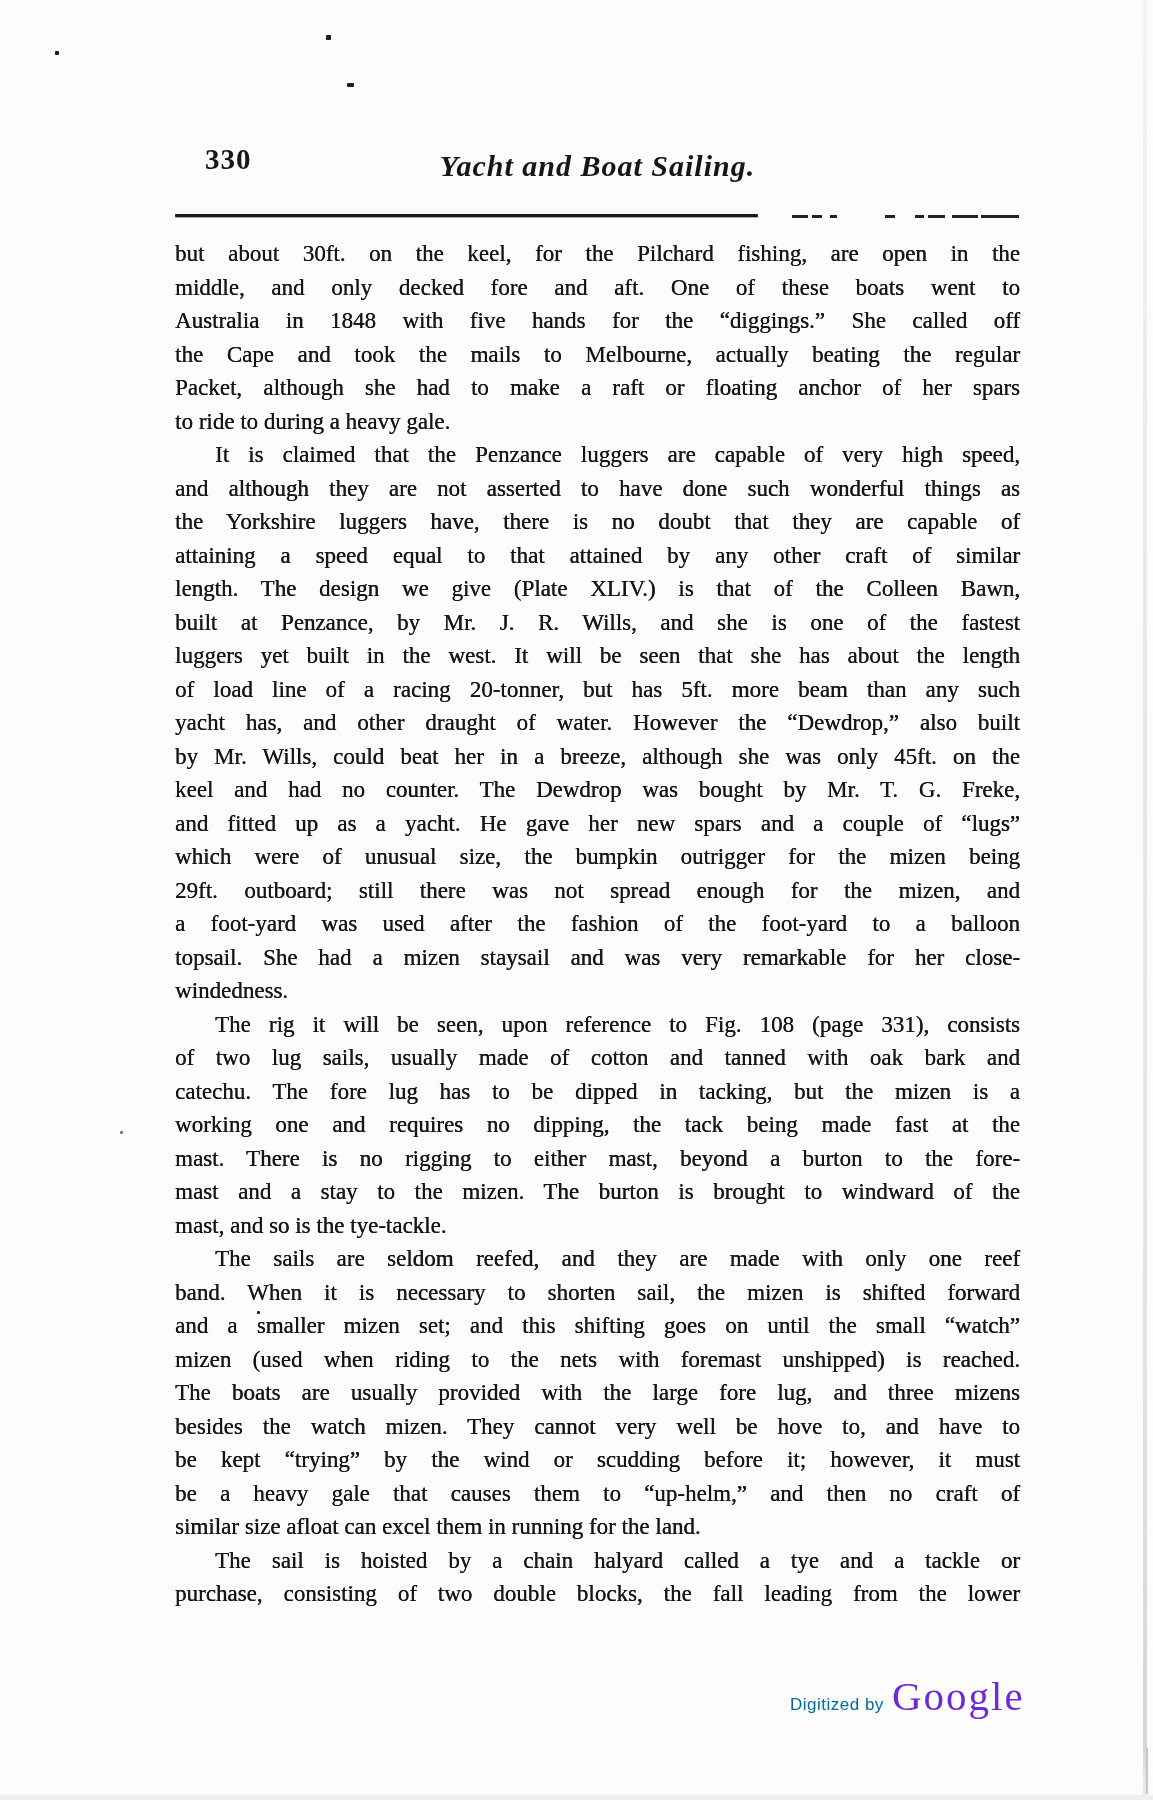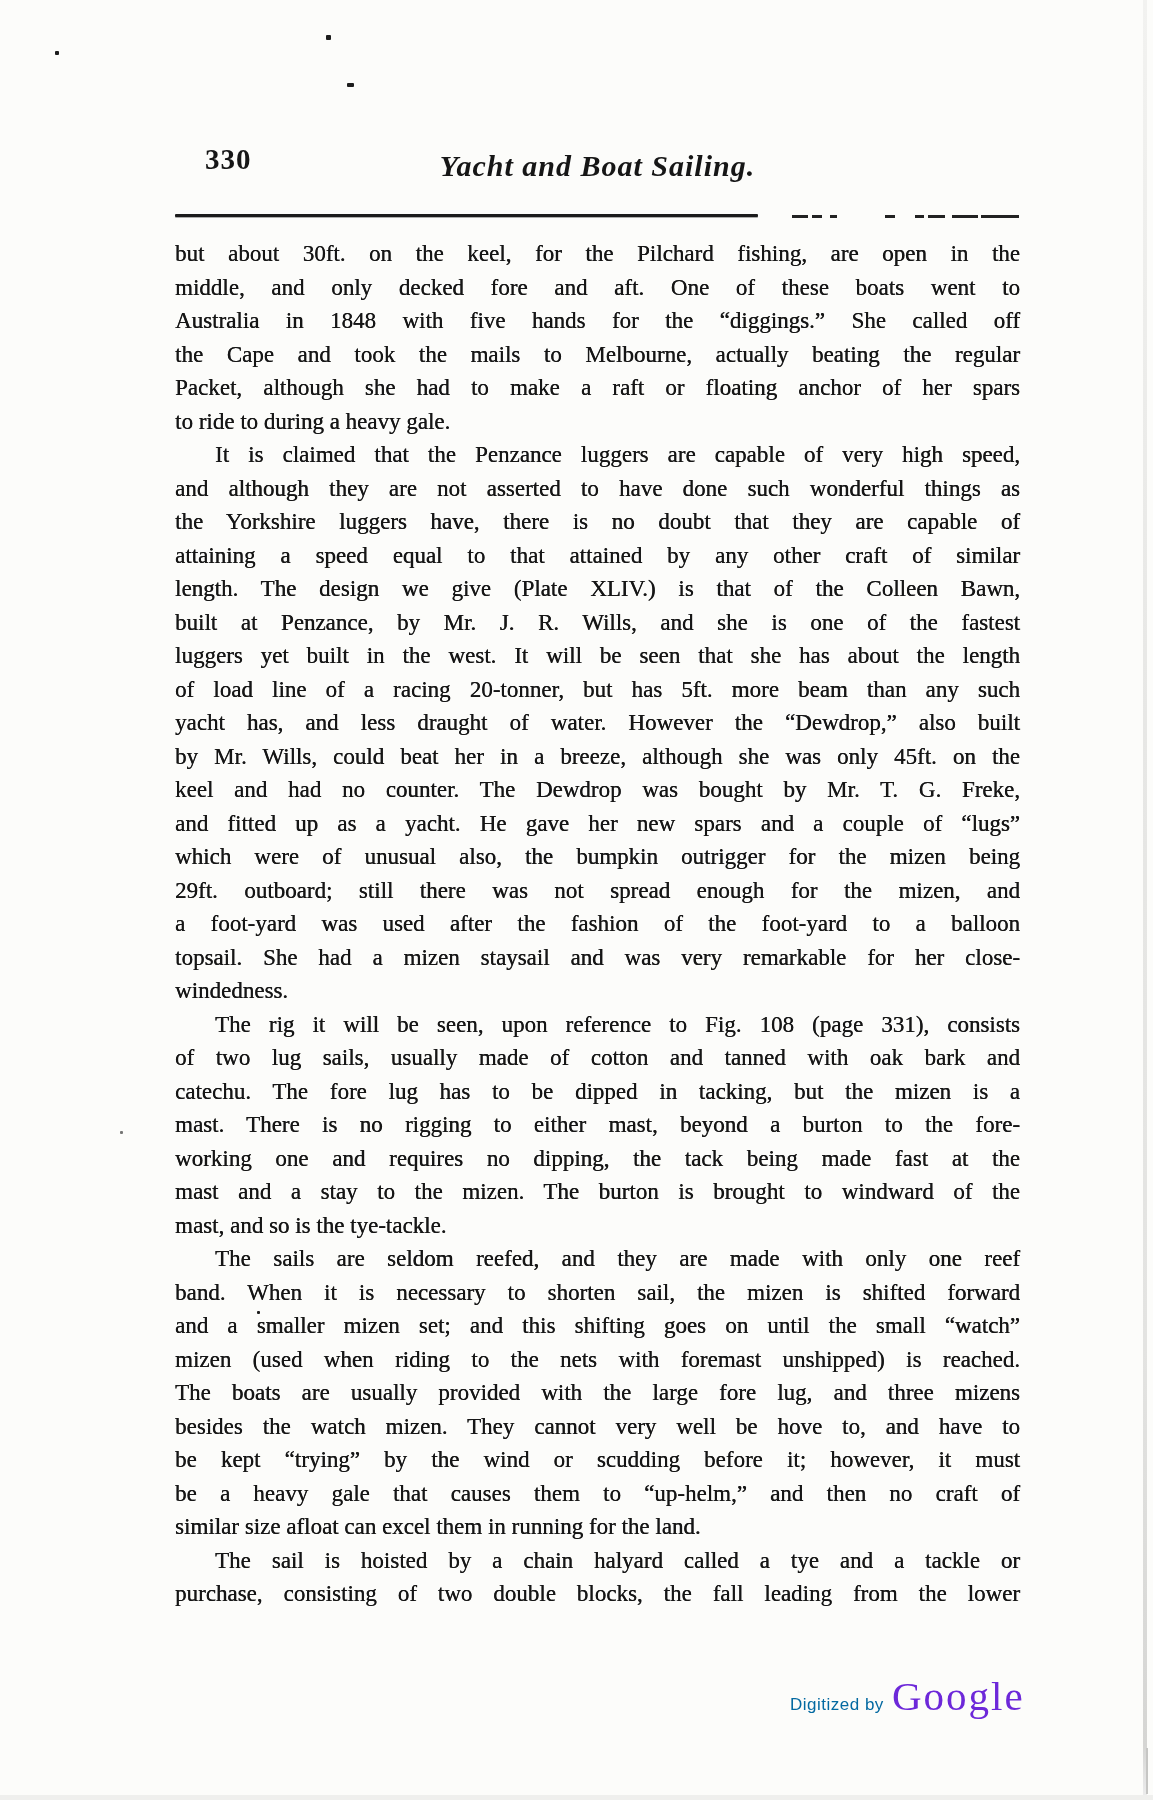--- a/index.html
+++ b/index.html
@@ -95,36 +95,36 @@
       </div>
       <div>
         <div class="line indent">It is claimed that the Penzance luggers are capable of very high speed,</div>
         <div class="line">and although they are not asserted to have done such wonderful things as</div>
         <div class="line">the Yorkshire luggers have, there is no doubt that they are capable of</div>
         <div class="line">attaining a speed equal to that attained by any other craft of similar</div>
         <div class="line">length. The design we give (Plate XLIV.) is that of the Colleen Bawn,</div>
         <div class="line">built at Penzance, by Mr. J. R. Wills, and she is one of the fastest</div>
         <div class="line">luggers yet built in the west. It will be seen that she has about the length</div>
         <div class="line">of load line of a racing 20-tonner, but has 5ft. more beam than any such</div>
-        <div class="line">yacht has, and less draught of water. However the “Dewdrop,” also built</div>
+        <div class="line">yacht has, and other draught of water. However the “Dewdrop,” also built</div>
         <div class="line">by Mr. Wills, could beat her in a breeze, although she was only 45ft. on the</div>
         <div class="line">keel and had no counter. The Dewdrop was bought by Mr. T. G. Freke,</div>
         <div class="line">and fitted up as a yacht. He gave her new spars and a couple of “lugs”</div>
-        <div class="line">which were of unusual also, the bumpkin outrigger for the mizen being</div>
+        <div class="line">which were of unusual size, the bumpkin outrigger for the mizen being</div>
         <div class="line">29ft. outboard; still there was not spread enough for the mizen, and</div>
         <div class="line">a foot-yard was used after the fashion of the foot-yard to a balloon</div>
         <div class="line">topsail. She had a mizen staysail and was very remarkable for her close-</div>
         <div class="line last">windedness.</div>
       </div>
       <div>
         <div class="line indent">The rig it will be seen, upon reference to Fig. 108 (page 331), consists</div>
         <div class="line">of two lug sails, usually made of cotton and tanned with oak bark and</div>
         <div class="line">catechu. The fore lug has to be dipped in tacking, but the mizen is a</div>
+        <div class="line">working one and requires no dipping, the tack being made fast at the</div>
         <div class="line">mast. There is no rigging to either mast, beyond a burton to the fore-</div>
-        <div class="line">working one and requires no dipping, the tack being made fast at the</div>
         <div class="line">mast and a stay to the mizen. The burton is brought to windward of the</div>
         <div class="line last">mast, and so is the tye-tackle.</div>
       </div>
       <div>
         <div class="line indent">The sails are seldom reefed, and they are made with only one reef</div>
         <div class="line">band. When it is necessary to shorten sail, the mizen is shifted forward</div>
         <div class="line">and a smaller mizen set; and this shifting goes on until the small “watch”</div>
         <div class="line">mizen (used when riding to the nets with foremast unshipped) is reached.</div>
         <div class="line">The boats are usually provided with the large fore lug, and three mizens</div>
         <div class="line">besides the watch mizen. They cannot very well be hove to, and have to</div>

